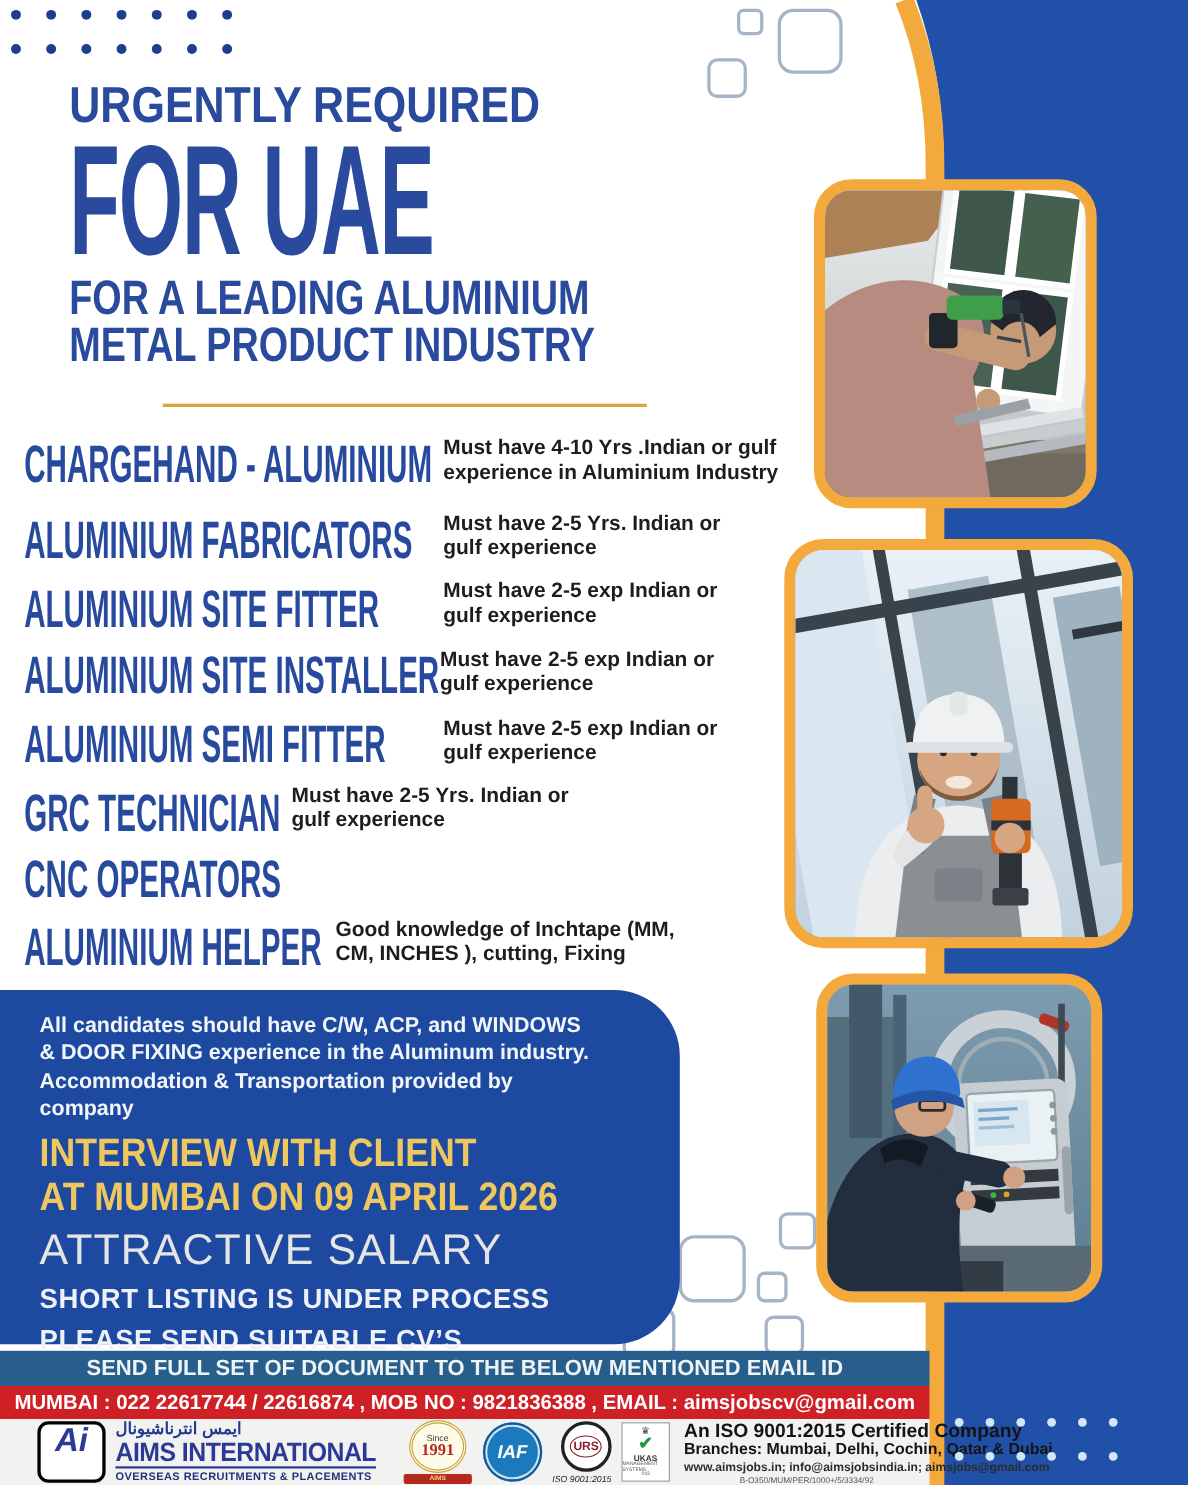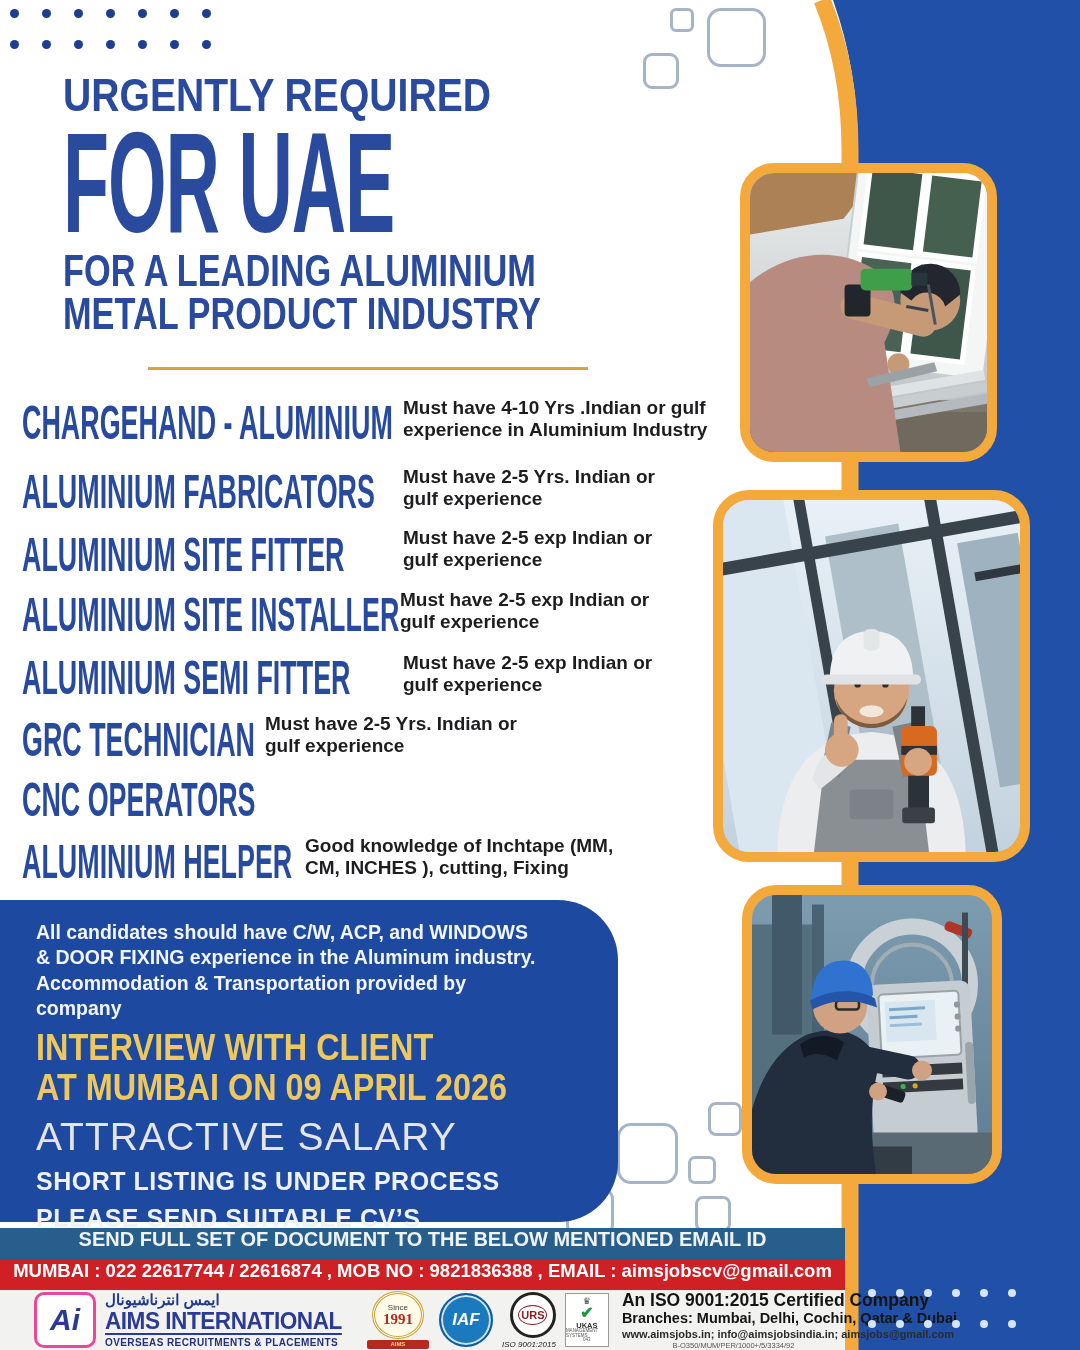--- a/index.html
+++ b/index.html
@@ -41,28 +41,28 @@
   
   .info-box{position:absolute;left:0;top:900px;width:618px;height:322px;background:#1d4aa0;
             border-radius:0 60px 60px 0;padding:20px 30px 0 36px;box-sizing:border-box;color:#fff;z-index:3;}
   .info-body{font-size:19.5px;font-weight:bold;line-height:1.3;max-width:505px;color:#f2f5fa;}
   .info-hl{color:#eec75f;font-size:36px;font-weight:bold;line-height:1.05;margin-top:8px;white-space:nowrap;
            transform:scaleX(.9);transform-origin:left top;}
   .info-salary{font-size:39px;font-weight:normal;margin-top:8px;letter-spacing:1px;color:#e5e5e5;}
   .info-line{font-size:25px;font-weight:bold;margin-top:8px;letter-spacing:.5px;color:#eef2f8;}
 
   
-  .bar{position:absolute;left:0;width:845px;display:flex;justify-content:center;z-index:3;}
+  .bar{position:absolute;left:0;width:845px;display:flex;align-items:center;justify-content:center;z-index:3;}
   .bar-doc{top:1228px;height:32px;background:#275e8c;color:#eef3f6;font-size:20px;font-weight:bold;}
   .bar-contact{top:1260px;height:30px;background:#cf2026;color:#ffffff;font-size:18.5px;font-weight:bold;}
 
   
   .footer{position:absolute;left:0;top:1290px;width:845px;height:60px;background:#f2f2f0;display:flex;
           align-items:center;padding-left:34px;box-sizing:border-box;gap:9px;z-index:3;}
-  .logo-box{width:56px;height:50px;border:3px solid #ec4899;border-radius:10px;display:flex;align-items:center;
+  .logo-box{width:56px;height:50px;border:3px solid #000000;border-radius:10px;display:flex;
             justify-content:center;background:#fff;flex:0 0 auto;}
   .logo-box span{font-size:30px;font-weight:bold;font-style:italic;color:#2b3a96;line-height:1;}
   .name-block{display:flex;flex-direction:column;align-items:flex-start;flex:0 0 auto;}
   .name-ar{font-size:15px;font-weight:bold;color:#1f3a8f;letter-spacing:3px;line-height:1.1;}
   .name-en{font-size:24px;font-weight:bold;color:#2b3a96;line-height:1.05;border-bottom:2px solid #2b3a96;
            letter-spacing:-.5px;transform:scaleX(.94);transform-origin:left top;}
   .name-tag{font-size:10px;font-weight:bold;color:#23307d;letter-spacing:.4px;margin-top:2px;}
   .since{display:flex;flex-direction:column;align-items:center;flex:0 0 auto;width:64px;}
   .since-ring{width:46px;height:42px;border:3px double #c9a23a;border-radius:50%;display:flex;flex-direction:column;
               align-items:center;justify-content:center;background:#fffbe9;}

